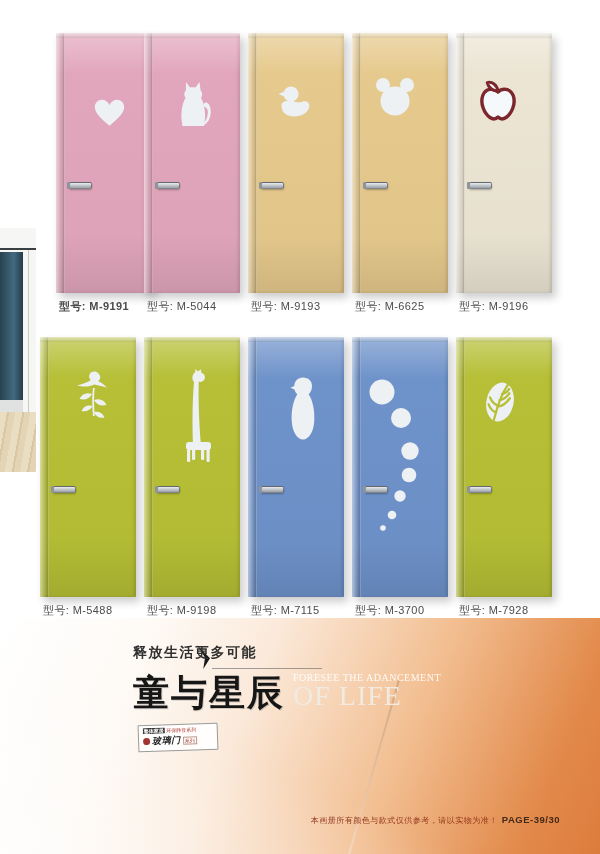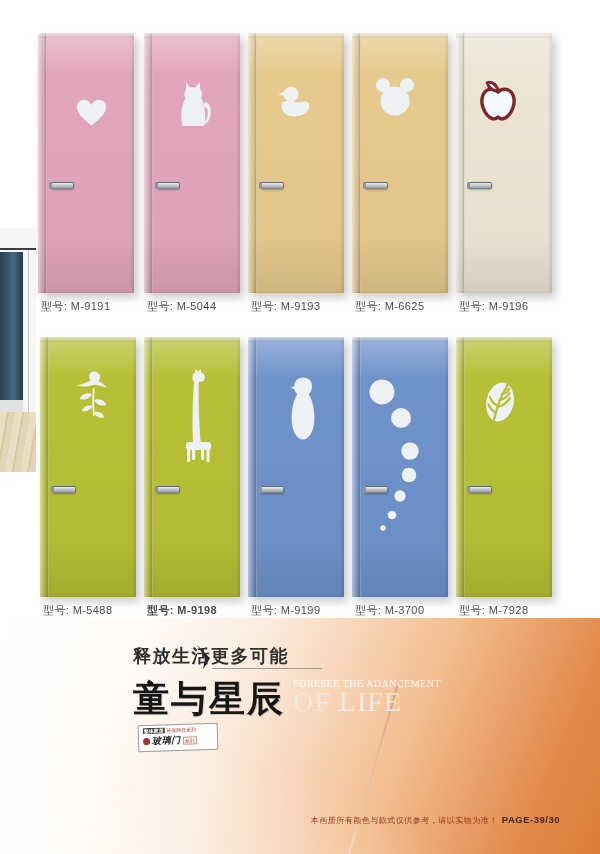--- a/index.html
+++ b/index.html
@@ -45,21 +45,21 @@
   .hero{position:absolute; left:0; top:618px; width:600px; height:236px;
     background:linear-gradient(113deg, #ffffff 0%, #fefaf6 22%, #fbeadb 40%, #f2bd8f 66%, #e28a4b 88%, #dc7c3c 100%);}
   .hero::before{content:""; position:absolute; inset:0;
     background:linear-gradient(25deg, rgba(255,255,255,.55), rgba(255,255,255,0) 42%);}
   .hero-line{position:absolute; left:212px; top:50px; width:110px; height:1px; background:rgba(110,110,110,.65);}
   .brush-mark{position:absolute; left:197px; top:27px; width:13px; height:24px; background:#191919;
     clip-path:polygon(0 0, 100% 55%, 48% 100%, 62% 52%);}
   .fold-line{position:absolute; left:398px; top:62px; width:1.5px; height:210px;
     background:linear-gradient(180deg, rgba(120,80,50,.28), rgba(255,255,255,.45)); transform:rotate(16deg); transform-origin:top;}
   .hero-text{position:absolute; left:133px; top:26px;}
-  .tagline{font-size:18px; font-weight:bold; color:#303030; letter-spacing:1.5px;}
+  .tagline{font-size:14px; font-weight:bold; color:#303030; letter-spacing:1.5px;}
   .title-row{display:flex; align-items:flex-end; margin-top:10px;}
   .title-cn{font-size:36px; font-weight:900; color:#161616; letter-spacing:2px; line-height:1;
     text-shadow:1px 1px 0 rgba(0,0,0,.15);}
   .title-en{margin-left:8px; padding-bottom:1px;}
   .en-small{font-family:"Liberation Serif", serif; font-size:10px; color:rgba(255,255,255,.92); letter-spacing:.5px;}
   .en-large{font-family:"Liberation Serif", serif; font-size:28px; color:#f1eae1; line-height:.95; letter-spacing:1px;}
   .logo-box{position:absolute; left:138px; top:106px; width:70px; padding:2px 4px 3px 4px;
     background:rgba(255,255,255,.92); border:1px solid #9b9b9b; transform:rotate(-2deg); border-radius:1px;}
   .logo-line1{font-size:5px; color:#b03a34; white-space:nowrap; overflow:hidden;}
   .logo-line1 b{color:#fff; background:#333; padding:0 1px; font-weight:bold;}
@@ -76,21 +76,21 @@
 <div class="page">
 
   <div class="photo-frag">
     <div class="topline"></div>
     <div class="teal-panel"></div>
     <div class="wall-line"></div>
     <div class="baseboard"></div>
     <div class="floor"></div>
   </div>
 
-  <div class="cell" style="left: 38px; top: 33px; --door: #e2a6bc;">
+  <div class="cell" style="left: 56px; top: 33px; font-weight: bold; --door: #e2a6bc;">
     <div class="door-graphic">
       <div class="jamb"></div>
       <div class="jamb-gap"></div>
       <div class="top-edge"></div>
       <div class="cutout" style="left:37px; top:63px; width:33px; height:34px;">
         <svg viewBox="0 0 36 32">
             <path fill="var(--cutout)" d="M18 30 C7 21 2 15 2 9.5 C2 4.5 5.8 1.5 9.8 1.5 C13.2 1.5 16.3 3.6 18 7.2 C19.7 3.6 22.8 1.5 26.2 1.5 C30.2 1.5 34 4.5 34 9.5 C34 15 29 21 18 30 Z"></path>
           </svg>
       </div>
       <div class="handle"></div>
@@ -177,21 +177,21 @@
           <path fill="var(--cutout)" d="M21 30 C27 28 31 30 33.5 35 C28 36.5 23 34.5 21 30 Z"></path>
           <path fill="var(--cutout)" d="M19.5 36 C14 34.5 10.5 36.5 8.5 41 C13.5 42 17.8 40 19.5 36 Z"></path>
           <path fill="var(--cutout)" d="M21 42 C26 41 29.5 43 31.5 47.5 C26.5 48.5 22.5 46.5 21 42 Z"></path>
         </svg>
       </div>
       <div class="handle"></div>
     </div>
     <div class="model-label">型号: M-5488</div>
   </div>
 
-  <div class="cell" style="left: 144px; top: 337px; font-weight: bold; --door: #b6bf35;">
+  <div class="cell" style="left: 144px; top: 337px; --door: #b6bf35;">
     <div class="door-graphic">
       <div class="jamb"></div>
       <div class="jamb-gap"></div>
       <div class="top-edge"></div>
       <div class="cutout" style="left:38px; top:30px; width:30px; height:98px;">
         <svg viewBox="0 0 30 96">
           <path fill="var(--cutout)" d="M12 14 C9.5 11.5 10 6.5 13 4.6 L13.6 1 L15.8 3.6 L18.8 1.2 L19.4 4.8 C22.4 5.6 23.8 8.8 22.4 11.6 C21.2 13.8 18.6 14.4 16.8 13.6 C16.2 30 17 55 19 78 L11 78 C10.2 56 10.4 32 12 14 Z"></path>
           <rect fill="var(--cutout)" x="4" y="74" width="25" height="8" rx="3"></rect>
           <rect fill="var(--cutout)" x="5" y="81" width="3.2" height="13" rx="1.2"></rect>
           <rect fill="var(--cutout)" x="10" y="81" width="3.2" height="11" rx="1.2"></rect>
@@ -209,21 +209,21 @@
       <div class="jamb"></div>
       <div class="jamb-gap"></div>
       <div class="top-edge"></div>
       <div class="cutout" style="left:40px; top:38px; width:30px; height:68px;">
         <svg viewBox="0 0 30 66">
           <path fill="var(--cutout)" d="M15 1.5 C9.5 1.5 6.5 5.5 6.3 10 L2.5 11.8 L6.5 13.4 C7 15.4 8 17 9.3 18.2 C4.8 25 3 36 3.8 46 C4.5 55.5 9 63.5 15 63.5 C21 63.5 25.5 55.5 26.2 46 C27 36 25.2 25 20.7 18.2 C23 16.2 24 13 24 10 C24 5 20.5 1.5 15 1.5 Z"></path>
         </svg>
       </div>
       <div class="handle"></div>
     </div>
-    <div class="model-label">型号: M-9199</div>
+    <div class="model-label">型号: M-7115</div>
   </div>
 
   <div class="cell" style="left: 352px; top: 337px; --door: #6e92ca;">
     <div class="door-graphic">
       <div class="jamb"></div>
       <div class="jamb-gap"></div>
       <div class="top-edge"></div>
       <div class="cutout" style="left:0; top:0; width:96px; height:260px;">
         <svg viewBox="0 0 96 260">
           <circle fill="var(--cutout)" cx="30" cy="55" r="12.5"></circle>

